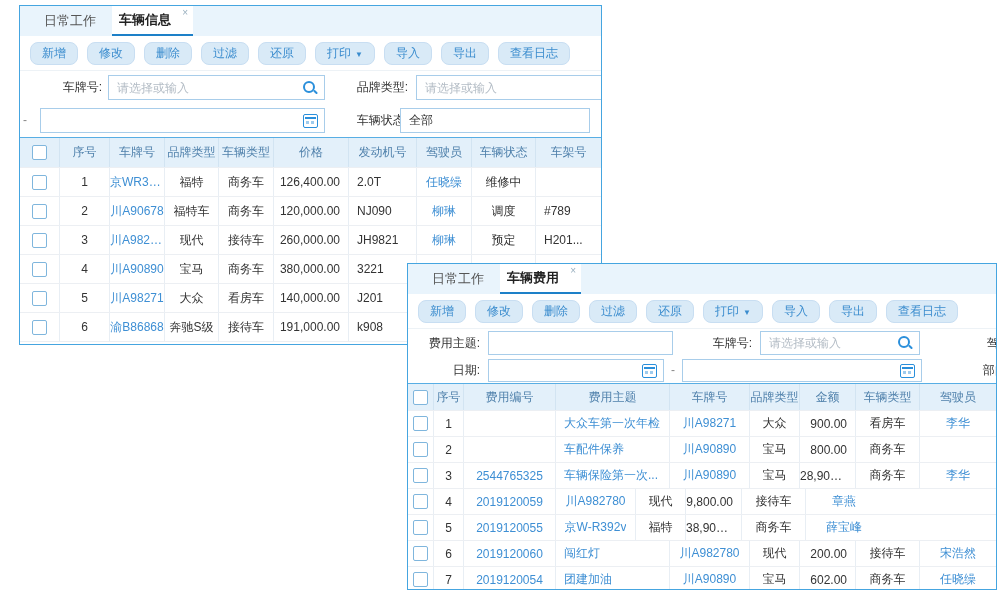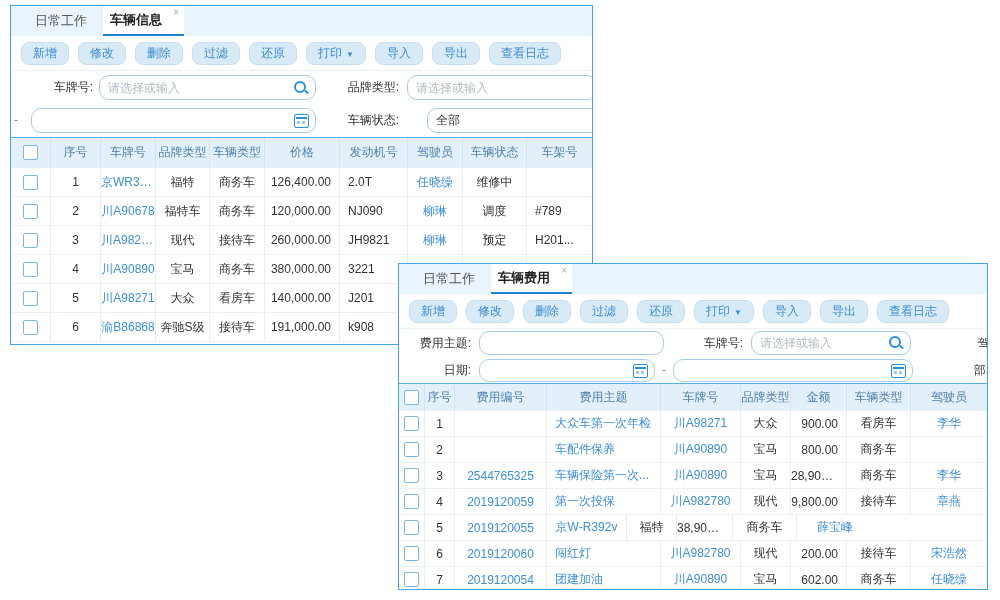--- a/index.html
+++ b/index.html
@@ -1,18 +1,18 @@
 <!DOCTYPE html>
 <html><head>
 <meta charset="utf-8">
 <style>
   html,body{margin:0;padding:0;background:#fff;}
   body{width:1000px;height:600px;position:relative;overflow:hidden;
        font-family:"Liberation Sans","DejaVu Sans",sans-serif;font-size:12px;color:#333;}
-  .window{position:absolute;background:#fff;border:1px solid #45a5e0;overflow:hidden;box-sizing:border-box;}
+  .window{position:absolute;background:#fff;border:1px solid #45a5e0;overflow:hidden;box-sizing:border-box;margin-left:9px;}
   #win-back{left:10px;top:5px;width:583px;height:340px;}
   #win-front{left:398px;top:263px;width:590px;height:327px;}
 
   
   .tabbar{height:30px;background:#e9f4fc;display:flex;align-items:stretch;padding-left:8px;}
   .tab{padding:0 16px;display:flex;align-items:center;font-size:13px;color:#555;position:relative;cursor:default;}
   .tab.active{background:#fff;color:#222;font-weight:bold;border-bottom:2px solid #1d80c8;padding-right:22px;padding-left:7px;}
   .tab .close{position:absolute;top:1px;right:5px;font-size:10px;color:#9ab0bf;font-weight:normal;}
 
   
@@ -20,21 +20,21 @@
   .btn{background:#d9eaf7;color:#3a8cce;border:1px solid #c8def2;border-radius:8px;font-size:12px;
        padding:0 11px;height:23px;line-height:21px;cursor:pointer;white-space:nowrap;
        font-family:"Liberation Sans","DejaVu Sans",sans-serif;}
   .btn .caret{font-size:8px;margin-left:4px;color:#3a8cce;}
 
   
   .filters{position:absolute;left:0;top:0;width:100%;height:100%;pointer-events:none;}
   .filters > *{pointer-events:auto;}
   .flabel{position:absolute;text-align:right;color:#333;white-space:nowrap;}
   .fdash{position:absolute;color:#888;}
-  .finput{position:absolute;border:1px solid #a8cdea;border-radius:10px;background:#fff;box-sizing:border-box;}
+  .finput{position:absolute;border:1px solid #a8cdea;border-radius:0;background:#fff;box-sizing:border-box;}
   .finput input{position:absolute;left:0;top:0;width:100%;height:100%;border:none;outline:none;background:transparent;
        font-size:12px;color:#333;padding:0 24px 0 8px;box-sizing:border-box;
        font-family:"Liberation Sans","DejaVu Sans",sans-serif;}
   .finput input::placeholder{color:#b3bcc5;}
   .search-icon{position:absolute;right:6px;top:50%;margin-top:-8px;width:16px;height:16px;cursor:pointer;}
   .search-icon::before{content:'';position:absolute;left:1px;top:1px;width:8px;height:8px;border:2px solid #2a8fdb;border-radius:50%;}
   .search-icon::after{content:'';position:absolute;left:11px;top:11px;width:5px;height:2px;background:#2a8fdb;transform:rotate(45deg);border-radius:1px;}
   .cal-icon{position:absolute;right:6px;top:50%;margin-top:-7px;width:13px;height:12px;border:1px solid #2a8fdb;border-radius:2px;cursor:pointer;}
   .cal-icon::before{content:'';position:absolute;left:1px;right:1px;top:2px;height:2px;background:#2a8fdb;}
   .cal-icon::after{content:'';position:absolute;left:2px;top:6px;width:3px;height:3px;background:#9ecbed;box-shadow:5px 0 0 #9ecbed;}
@@ -96,21 +96,21 @@
     <span class="flabel" style="left:328px;top:65px;width:60px;line-height:33px;">品牌类型:</span>
     <div class="finput" style="left:396px;top:69px;width:190px;height:25px;">
       <input placeholder="请选择或输入" style="">
     </div>
     <span class="fdash" style="left:3px;top:98px;line-height:33px;">-</span>
     <div class="finput" style="left:20px;top:102px;width:285px;height:25px;">
       <input value="" style="">
       <span class="cal-icon"></span>
     </div>
     <span class="flabel" style="left:326px;top:98px;width:62px;line-height:33px;">车辆状态:</span>
-    <div class="finput" style="left:416px;top:102px;width:190px;height:25px;">
+    <div class="finput" style="left:380px;top:102px;width:190px;height:25px;">
       <input value="全部" style="">
     </div>
   </div>
   <div class="tablewrap bt" style="top:131px;bottom:0;">
     <div id="back-thead">
         <div class="trow thead">
           <div class="cell c0">
             <span class="cb"></span>
           </div>
           <div class="cell c1">
@@ -480,23 +480,20 @@
         <div class="trow">
           <div class="cell c0">
             <span class="cb"></span>
           </div>
           <div class="cell c1">
             <span class="txt">4</span>
           </div>
           <div class="cell c2 link">
             <span class="txt">2019120059</span>
           </div>
-          <div class="cell c3 lft link">
-            <span class="txt">第一次投保</span>
-          </div>
           <div class="cell c4 link">
             <span class="txt">川A982780</span>
           </div>
           <div class="cell c5">
             <span class="txt">现代</span>
           </div>
           <div class="cell c6 num">
             <span class="txt">9,800.00</span>
           </div>
           <div class="cell c7">

